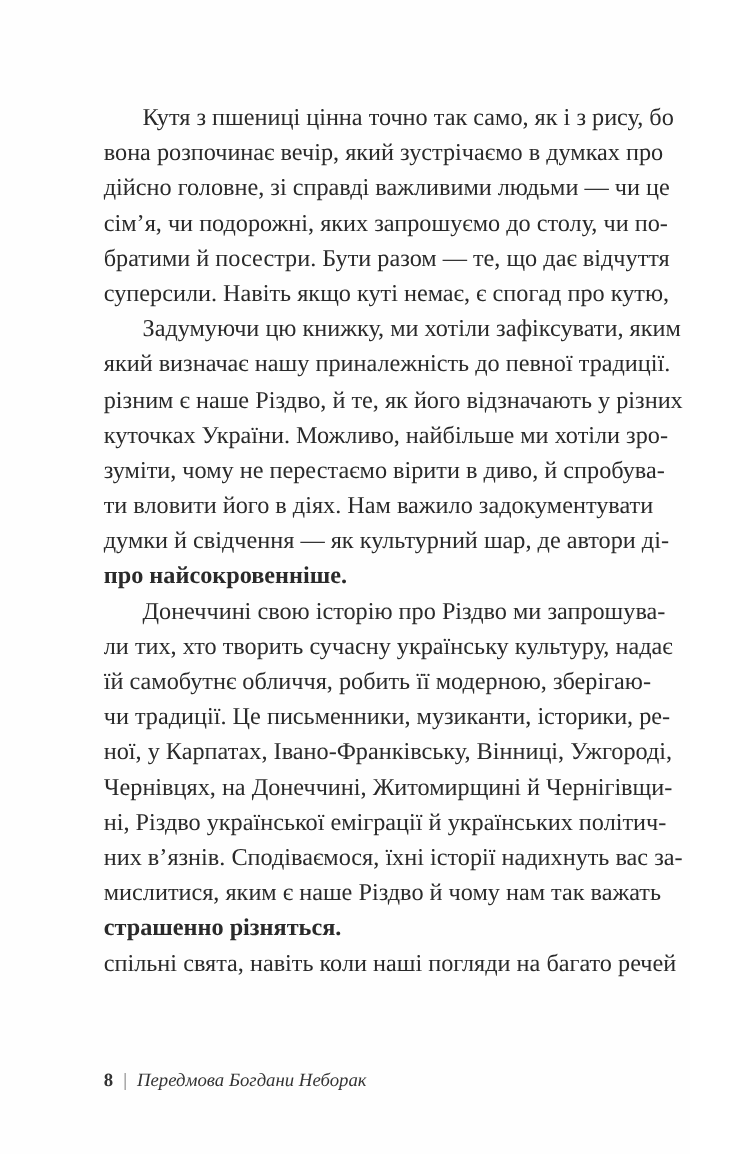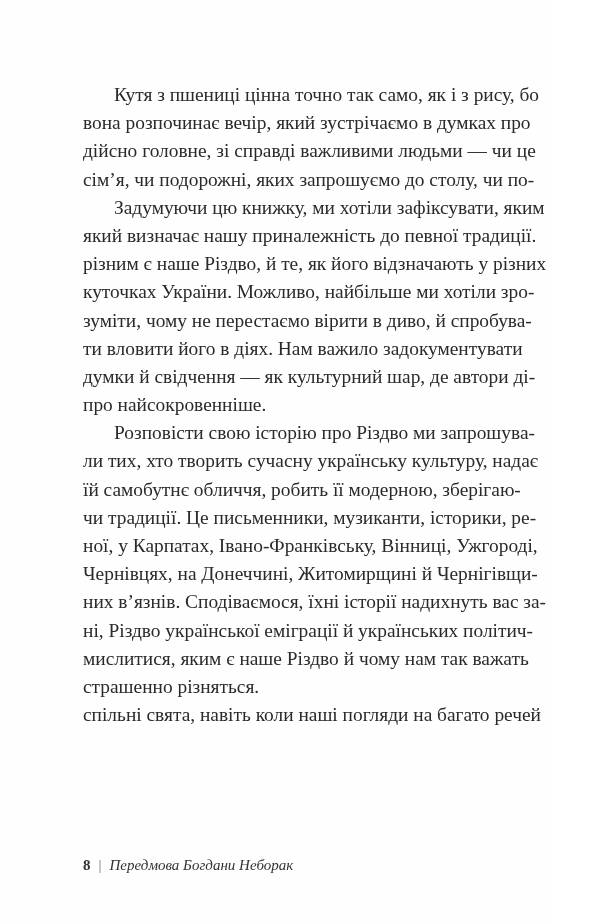--- a/index.html
+++ b/index.html
@@ -33,20 +33,21 @@
     color: #2a2a2a;
     white-space: nowrap;
     text-align: justify;
     text-align-last: justify;
   }
   .line.indent {
     padding-left: 31px;
   }
   .line.last {
     text-align-last: left;
+    font-weight: bold;
   }
   .footer {
     position: absolute;
     left: 83px;
     top: 857px;
     font-family: "Liberation Serif", "DejaVu Serif", serif;
     font-size: 15px;
     color: #333333;
     white-space: nowrap;
   }
@@ -64,38 +65,40 @@
 </head>
 <body>
 
 <div class="page">
   <div class="text-block">
 
     <div class="line indent">Кутя з пшениці цінна точно так само, як і з рису, бо</div>
     <div class="line">вона розпочинає вечір, який зустрічаємо в думках про</div>
     <div class="line">дійсно головне, зі справді важливими людьми — чи це</div>
     <div class="line">сім’я, чи подорожні, яких запрошуємо до столу, чи по-</div>
+    <div class="line">братими й посестри. Бути разом — те, що дає відчуття</div>
+    <div class="line">суперсили. Навіть якщо куті немає, є спогад про кутю,</div>
     <div class="line indent">Задумуючи цю книжку, ми хотіли зафіксувати, яким</div>
 
     <div class="line">який визначає нашу приналежність до певної традиції.</div>
     <div class="line">різним є наше Різдво, й те, як його відзначають у різних</div>
     <div class="line">куточках України. Можливо, найбільше ми хотіли зро-</div>
     <div class="line">зуміти, чому не перестаємо вірити в диво, й спробува-</div>
     <div class="line">ти вловити його в діях. Нам важило задокументувати</div>
     <div class="line">думки й свідчення — як культурний шар, де автори ді-</div>
     <div class="line last">про найсокровенніше.</div>
 
-    <div class="line indent">Розповісти свою історію про Різдво ми запрошува-</div>
+    <div class="line indent">Донеччині свою історію про Різдво ми запрошува-</div>
     <div class="line">ли тих, хто творить сучасну українську культуру, надає</div>
     <div class="line">їй самобутнє обличчя, робить її модерною, зберігаю-</div>
     <div class="line">чи традиції. Це письменники, музиканти, історики, ре-</div>
     <div class="line">ної, у Карпатах, Івано-Франківську, Вінниці, Ужгороді,</div>
     <div class="line">Чернівцях, на Донеччині, Житомирщині й Чернігівщи-</div>
+    <div class="line">ні, Різдво української еміграції й українських політич-</div>
     <div class="line">них в’язнів. Сподіваємося, їхні історії надихнуть вас за-</div>
-    <div class="line">ні, Різдво української еміграції й українських політич-</div>
     <div class="line">мислитися, яким є наше Різдво й чому нам так важать</div>
     <div class="line last">страшенно різняться.</div>
     <div class="line">спільні свята, навіть коли наші погляди на багато речей</div>
   </div>
 
   <div class="footer">
     <span class="page-num">8</span><span class="sep">|</span><span class="running-title">Передмова Богдани Неборак</span>
   </div>
 </div>
 

